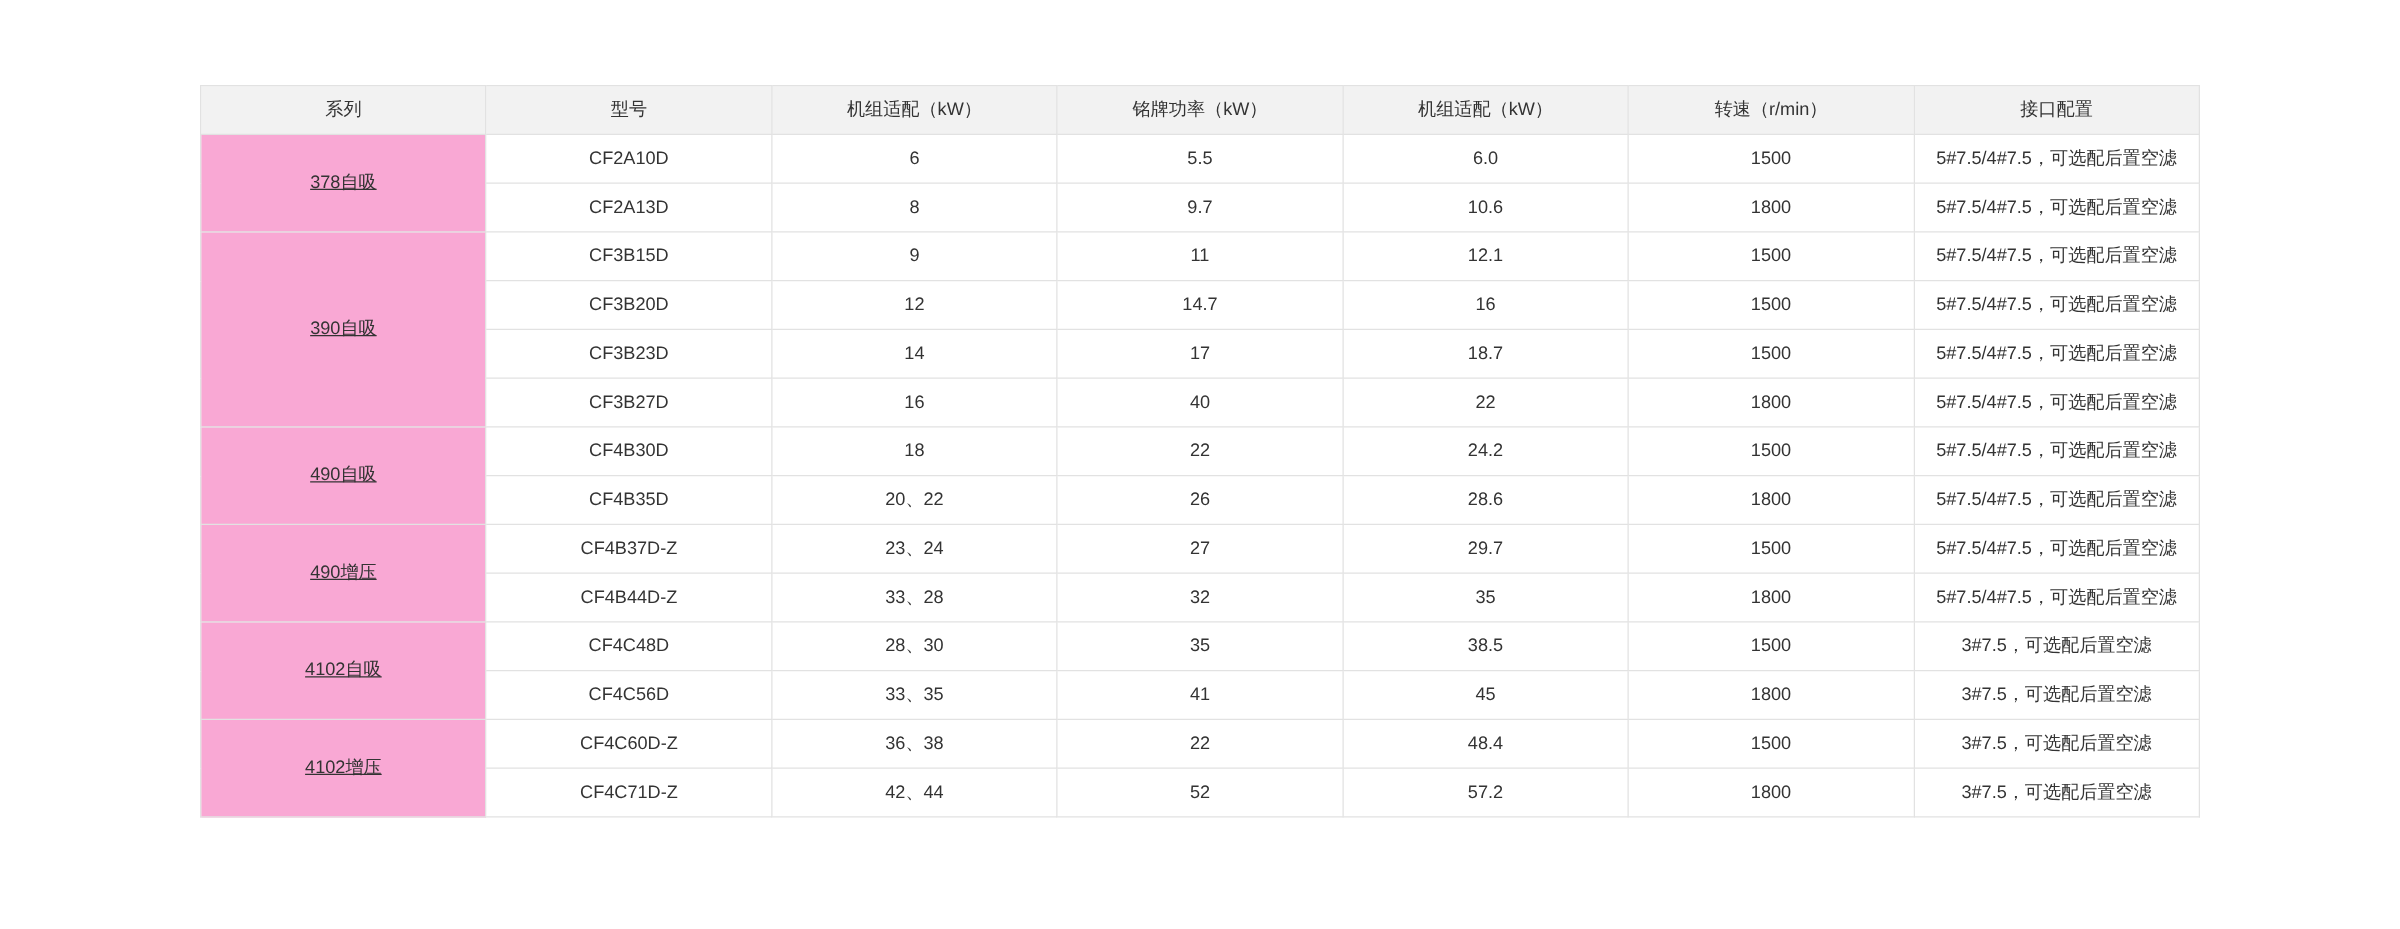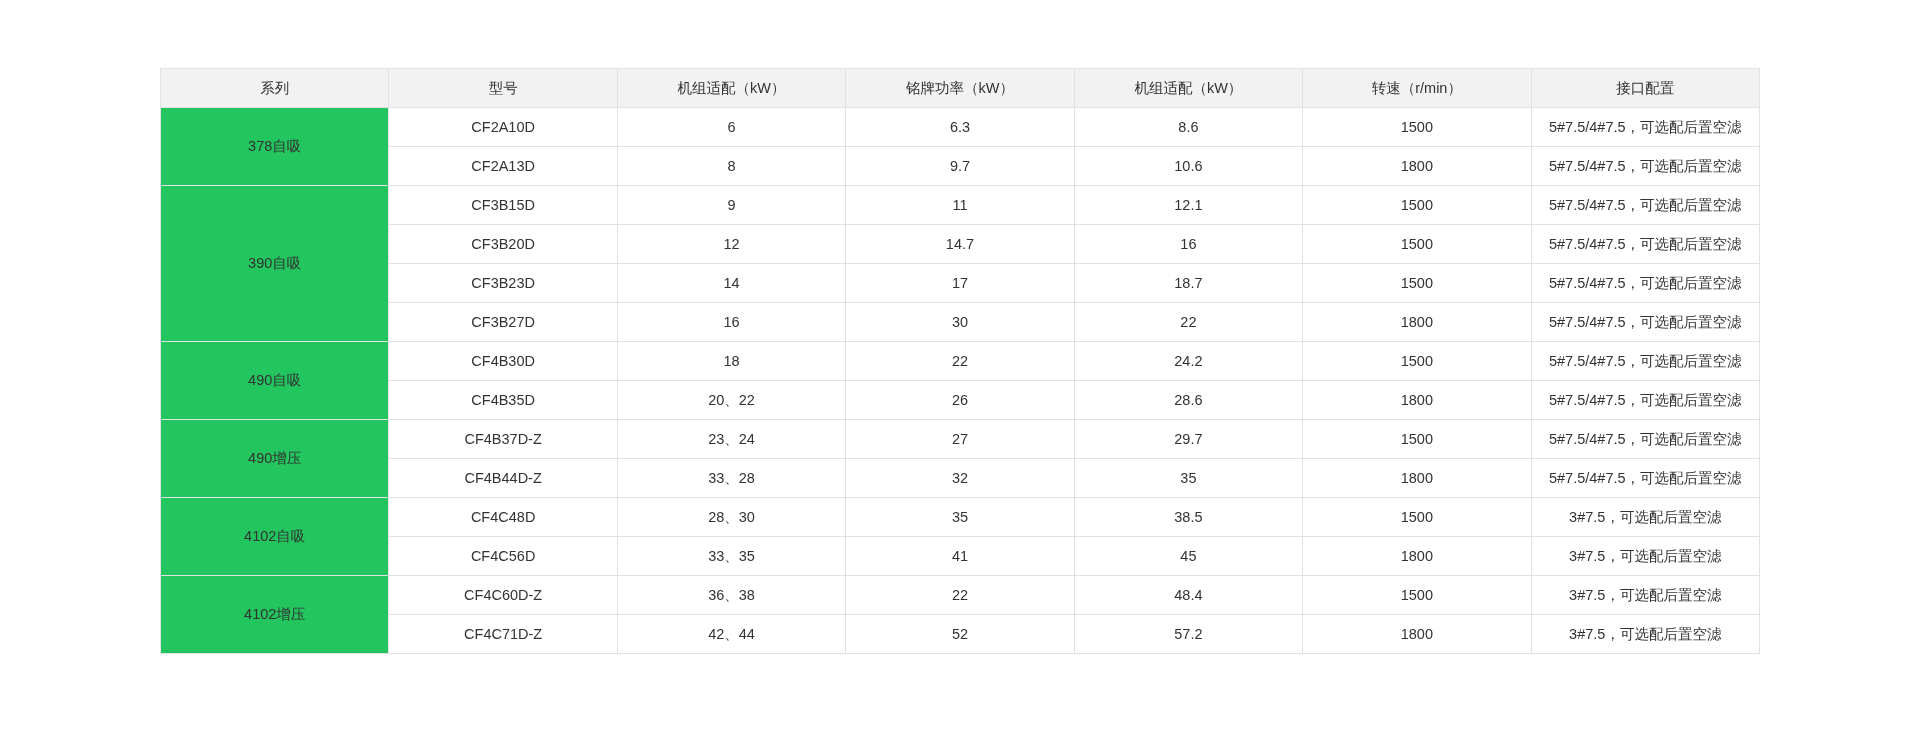--- a/index.html
+++ b/index.html
@@ -39,22 +39,23 @@
     line-height: 1.3;
   }
   table.spec thead th {
     background: #f2f2f2;
     color: #333333;
     height: 38px;
     font-size: 14.5px;
     border-color: #e2e2e2;
   }
   table.spec td.series {
-    background: #22c55e;
+    background: #f9a8d4;
     color: #333333;
+    text-decoration: underline;
   }
   table.spec tbody td {
     background: #ffffff;
   }
   col.c0 { width: 192px; }
   col.c1 { width: 192px; }
   col.c2 { width: 192px; }
   col.c3 { width: 192px; }
   col.c4 { width: 192px; }
   col.c5 { width: 192px; }
@@ -85,22 +86,22 @@
           <th>转速（r/min）</th>
           <th>接口配置</th>
         </tr>
       </thead>
       <tbody>
 
         <tr>
           <td class="series" rowspan="2">378自吸</td>
           <td>CF2A10D</td>
           <td>6</td>
-          <td>6.3</td>
-          <td>8.6</td>
+          <td>5.5</td>
+          <td>6.0</td>
           <td>1500</td>
           <td>5#7.5/4#7.5，可选配后置空滤</td>
         </tr>
         <tr>
           <td>CF2A13D</td>
           <td>8</td>
           <td>9.7</td>
           <td>10.6</td>
           <td>1800</td>
           <td>5#7.5/4#7.5，可选配后置空滤</td>
@@ -127,21 +128,21 @@
           <td>CF3B23D</td>
           <td>14</td>
           <td>17</td>
           <td>18.7</td>
           <td>1500</td>
           <td>5#7.5/4#7.5，可选配后置空滤</td>
         </tr>
         <tr>
           <td>CF3B27D</td>
           <td>16</td>
-          <td>30</td>
+          <td>40</td>
           <td>22</td>
           <td>1800</td>
           <td>5#7.5/4#7.5，可选配后置空滤</td>
         </tr>
 
         <tr>
           <td class="series" rowspan="2">490自吸</td>
           <td>CF4B30D</td>
           <td>18</td>
           <td>22</td>

